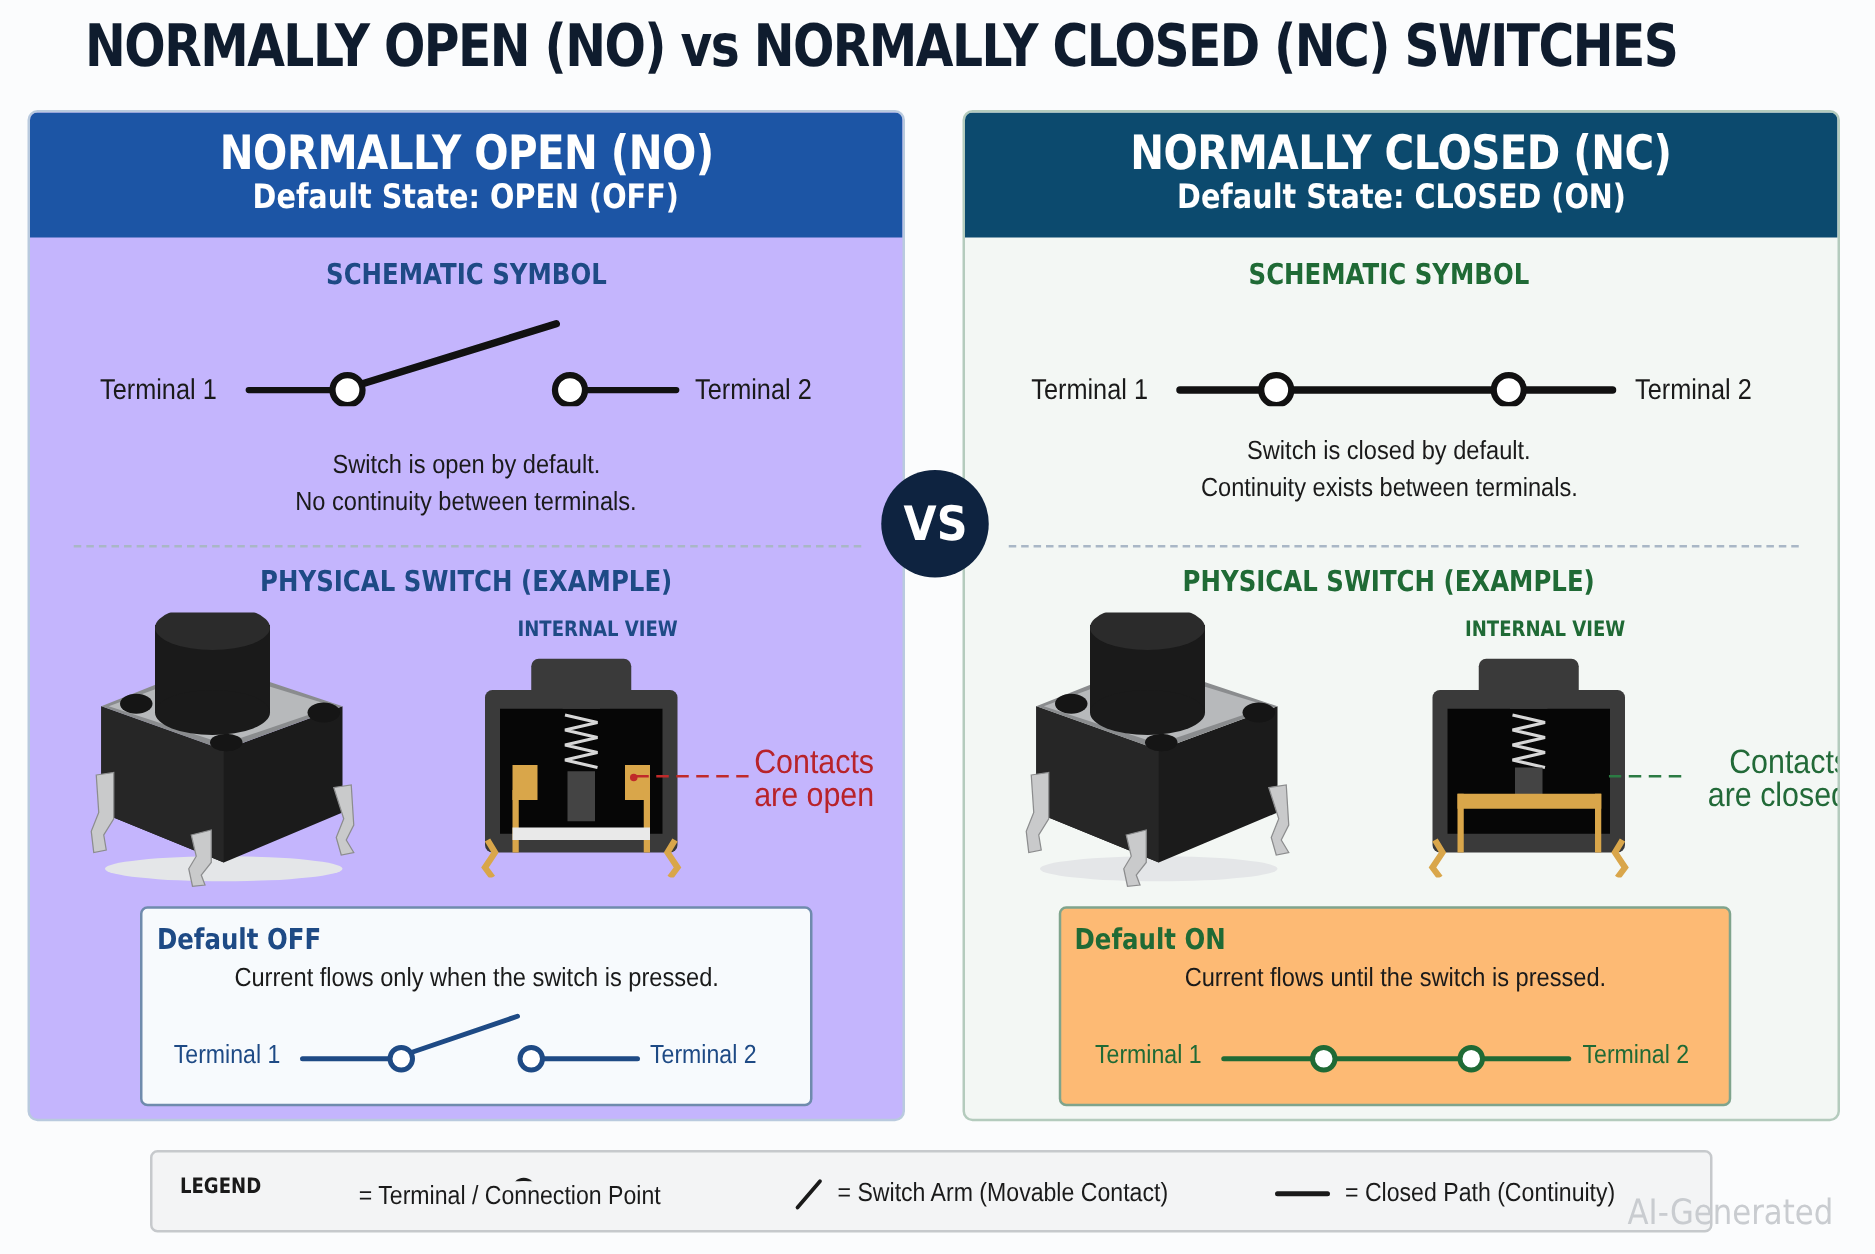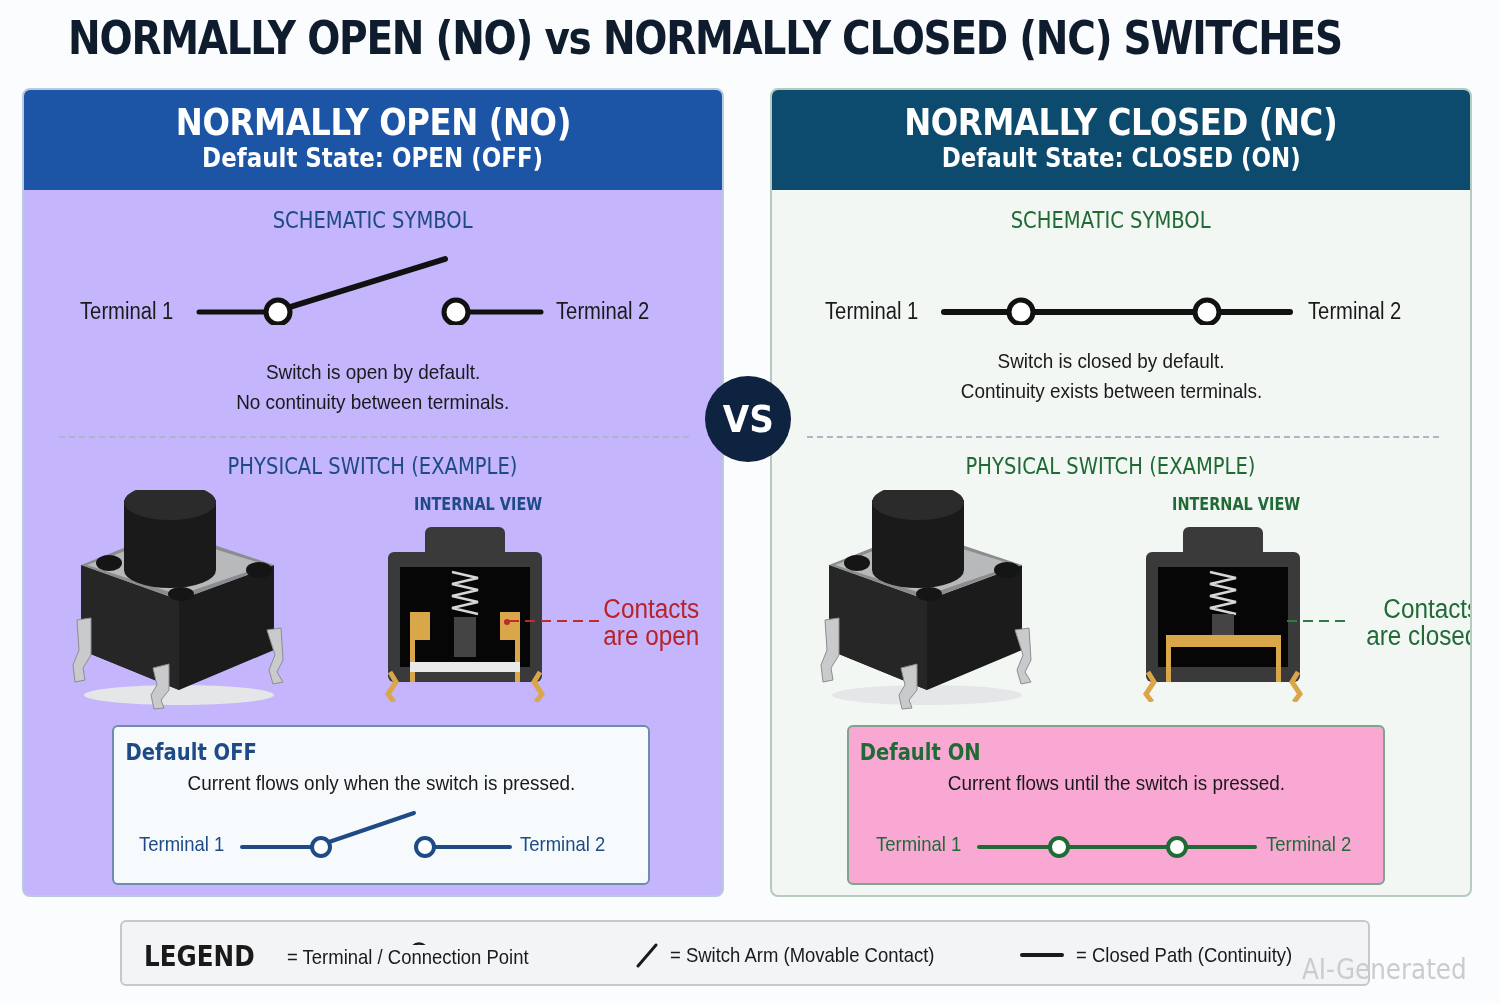--- a/index.html
+++ b/index.html
@@ -27,21 +27,21 @@
       font-family: "DejaVu Sans", sans-serif; font-weight: bold; font-size: 38px;
       display: inline-block; transform: scaleX(0.85); letter-spacing: -0.5px; white-space: nowrap;
     }
     .card-head .h2 {
       font-family: "DejaVu Sans", sans-serif; font-weight: bold; font-size: 27px; margin-top: -2px;
       display: inline-block; transform: scaleX(0.85); white-space: nowrap;
     }
 
     .sec-title {
       position: absolute; left: 0; width: 100%; text-align: center;
-      font-family: "DejaVu Sans", sans-serif; font-weight: normal; font-size: 23px;
+      font-family: "DejaVu Sans", sans-serif; font-weight: bold; font-size: 23px;
       white-space: nowrap;
     }
     .sec-title span { display: inline-block; transform: scaleX(0.85); }
     .card.no .sec-title { color: #1e4a85; }
     .card.nc .sec-title { color: #1f6a35; }
 
     .schematic { position: absolute; left: 0; top: 155px; width: 100%; height: 80px; }
     .term-label {
       position: absolute; font-size: 23px; color: #1a1a1a; white-space: nowrap;
     }
@@ -71,21 +71,21 @@
     }
     .contacts-label span { display: inline-block; transform: scaleX(0.9); }
     .card.no .contacts-label { color: #b8232a; }
     .card.nc .contacts-label { color: #226a38; }
 
     .state-box {
       position: absolute; left: 88px; top: 635px; width: 538px; height: 160px;
       border: 2px solid; border-radius: 6px;
     }
     .card.no .state-box { border-color: #6f8bad; background: #f7fafd; }
-    .card.nc .state-box { border-color: #7fa48c; background: #f9a8d4; }
+    .card.nc .state-box { border-color: #7fa48c; background: #fdba74; }
     .card.nc .state-box { left: 75px; }
     .state-title {
       position: absolute; top: 12px; left: 0; width: 100%; text-align: left;
       font-family: "DejaVu Sans", sans-serif; font-weight: bold; font-size: 23px;
     }
     .state-title span { display: inline-block; transform: scaleX(0.85); }
     .card.no .state-title { color: #1e4a85; }
     .card.nc .state-title { color: #1f6a35; }
     .state-desc {
       position: absolute; top: 44px; left: 0; width: 100%; text-align: center;
@@ -104,21 +104,21 @@
       font-family: "DejaVu Sans", sans-serif; font-weight: bold; font-size: 38px; z-index: 5;
     }
     .vs-badge span { display: inline-block; transform: scaleX(0.9); }
 
     .legend {
       position: absolute; left: 120px; top: 920px; width: 1250px; height: 66px;
       background: #f3f4f5; border: 2px solid #c6c9cc; border-radius: 6px;
     }
     .legend-title {
       position: absolute; left: 22px; top: 17px; font-family: "DejaVu Sans", sans-serif; font-weight: bold;
-      font-size: 29px; color: #1a1a1a;
+      font-size: 17px; color: #1a1a1a;
     }
     .legend-title span { display: inline-block; transform: scaleX(0.85); transform-origin: left center; }
     .legend-item { position: absolute; top: 19px; height: 28px; display: flex; align-items: center; }
     .legend-item .txt { font-size: 21px; color: #1a1a1a; white-space: nowrap; }
     .legend-item .txt span { display: inline-block; transform: scaleX(0.88); transform-origin: left center; }
     .legend-item svg { margin-right: 10px; }
 
     .watermark {
       position: absolute; left: 1302px; top: 953px; font-size: 28px; color: #c9ccd0; white-space: nowrap;
       font-family: "DejaVu Sans", sans-serif;

